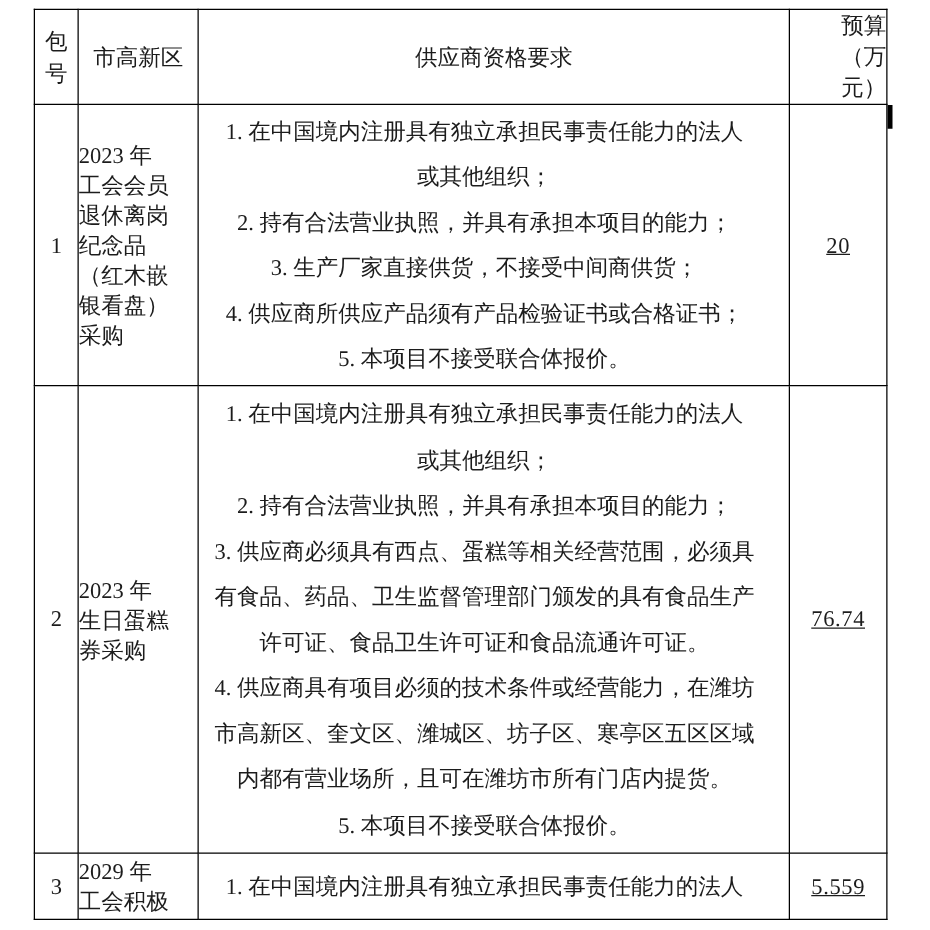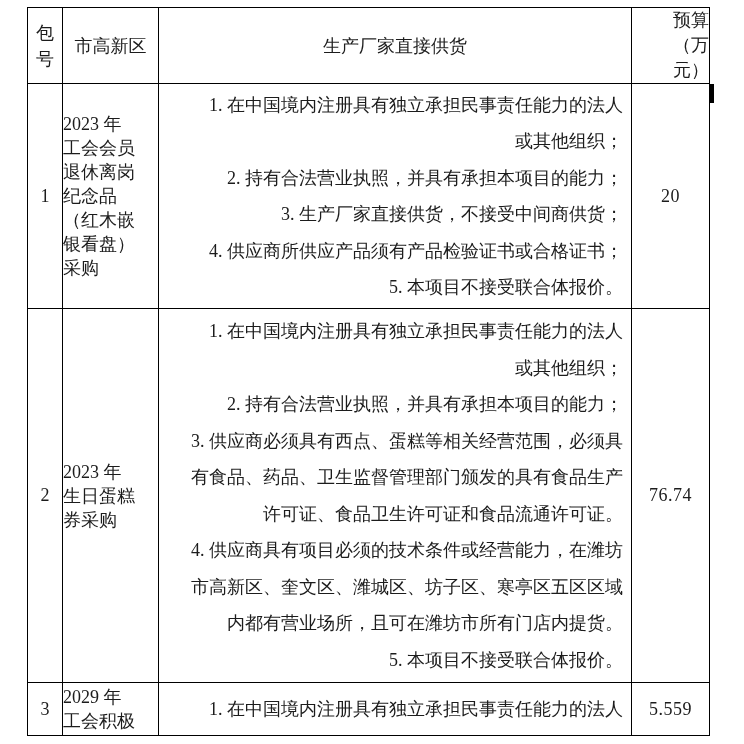--- a/index.html
+++ b/index.html
@@ -41,26 +41,26 @@
   .hdr-req    { line-height: 22px; }
   .hdr-budget { line-height: 25px; text-align: right; }
 
   .cell-no { text-align: center; }
   .cell-name {
     text-align: left;
     white-space: pre-line;
     line-height: 24px;
   }
   .cell-req {
-    text-align: right;
+    text-align: center;
     white-space: pre-line;
     line-height: 36.5px;
-    padding: 2px 8px 2px 9px;
+    padding: 2px 24px 2px 9px;
   }
-  .cell-budget { text-align: center; letter-spacing: 0.5px; }
+  .cell-budget { text-align: center; letter-spacing: 0.5px; text-decoration: underline; }
 
   .text-cursor {
     position: absolute;
     left: 710px; top: 84px;
     width: 4px; height: 19px;
     background: #000000;
   }
 </style>
 </head>
 <body>
@@ -72,21 +72,21 @@
       <col class="col-no">
       <col class="col-name">
       <col class="col-req">
       <col class="col-budget">
     </colgroup>
     <thead>
       <tr class="header-row">
         <th class="hdr hdr-no">包
 号</th>
         <th class="hdr hdr-name">市高新区</th>
-        <th class="hdr hdr-req">生产厂家直接供货</th>
+        <th class="hdr hdr-req">供应商资格要求</th>
         <th class="hdr hdr-budget">预算
 （万
 元）</th>
       </tr>
     </thead>
     <tbody>
         <tr class="row-0">
           <td class="cell-no">1</td>
           <td class="cell-name">2023 年
 工会会员

